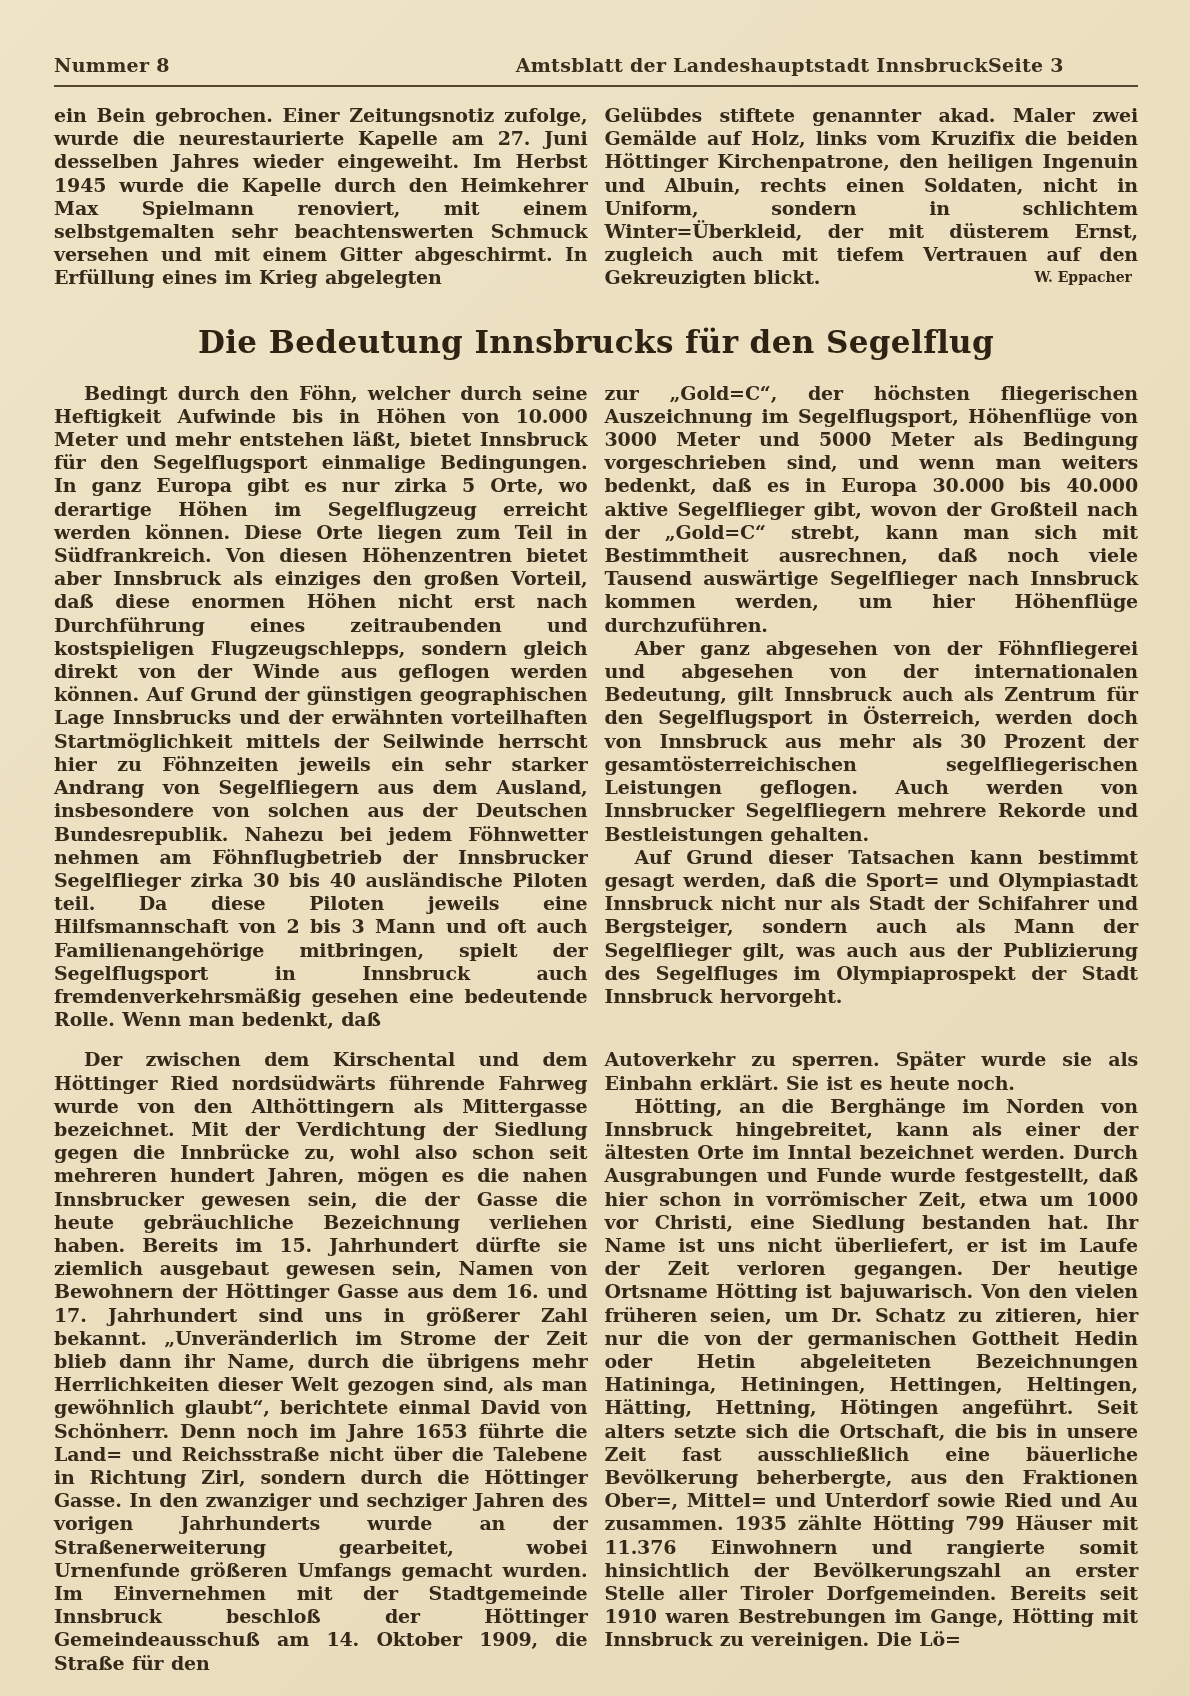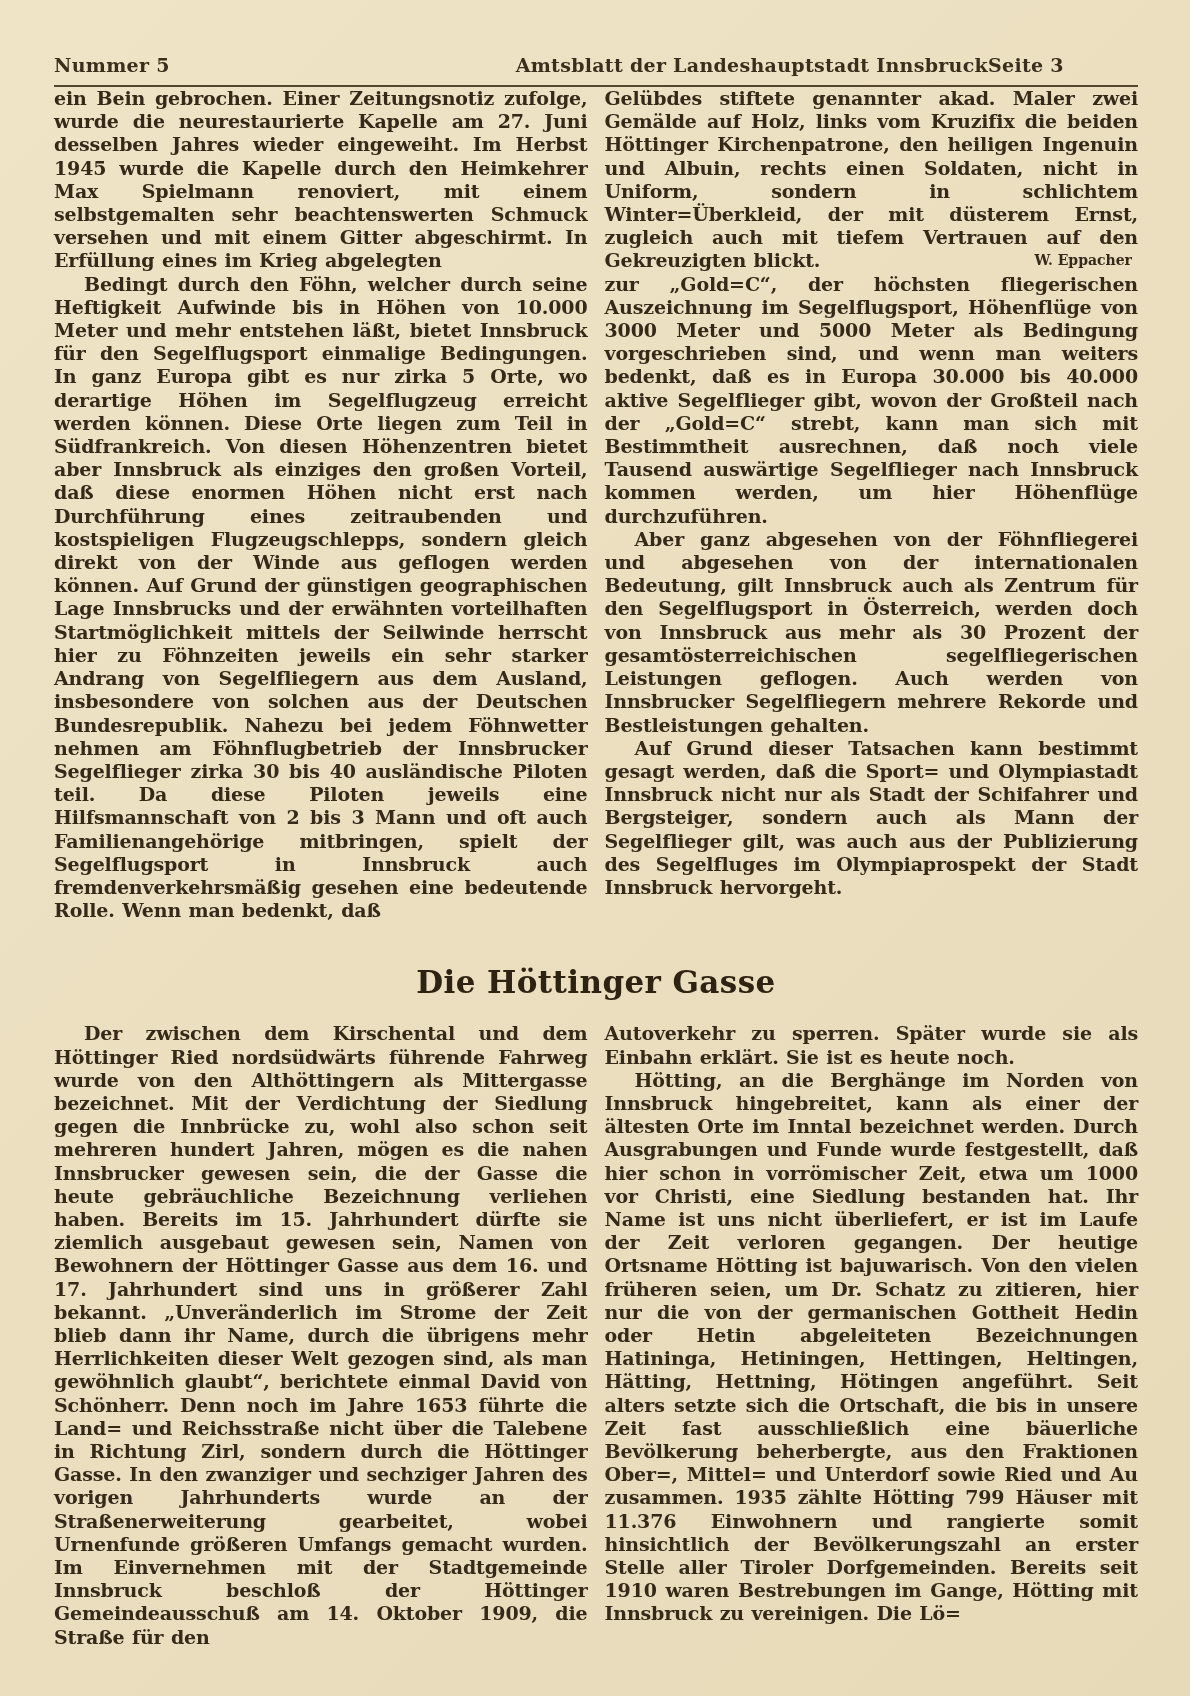--- a/index.html
+++ b/index.html
@@ -33,21 +33,21 @@
   .page-header .side.right { }
   .header-rule {
     border: 0;
     border-top: 2.5px solid #55462f;
     margin: 9px 0 0 0;
   }
   .two-col {
     display: grid;
     grid-template-columns: 1fr 1fr;
     column-gap: 17px;
-    margin-top: 0;
+    margin-top: 17px;
   }
   p.body {
     margin: 0;
     font-size: 19px;
     line-height: 23.2px;
     text-align: justify;
     letter-spacing: -0.15px;
     word-spacing: 1px;
   }
   p.indent { text-indent: 30px; }
@@ -68,49 +68,49 @@
     color: #2e2313;
   }
   h2.headline.second { margin-top: 42px; }
 </style>
 </head>
 <body>
 
 <div class="page">
 
   <div class="page-header">
-    <span class="side">Nummer 5</span>
+    <span class="side">Nummer 8</span>
     <span class="center">Amtsblatt der Landeshauptstadt Innsbruck</span>
     <span class="side right">Seite 3</span>
   </div>
   <hr class="header-rule">
 
   <section class="two-col">
     <div>
       <p class="body">ein Bein gebrochen. Einer Zeitungsnotiz zufolge, wurde die neurestaurierte Kapelle am 27. Juni desselben Jahres wieder eingeweiht. Im Herbst 1945 wurde die Kapelle durch den Heimkehrer Max Spielmann renoviert, mit einem selbstgemalten sehr beachtenswerten Schmuck versehen und mit einem Gitter abgeschirmt. In Erfüllung eines im Krieg abgelegten</p>
     </div>
     <div>
       <p class="body">Gelübdes stiftete genannter akad. Maler zwei Gemälde auf Holz, links vom Kruzifix die beiden Höttinger Kirchenpatrone, den heiligen Ingenuin und Albuin, rechts einen Soldaten, nicht in Uniform, sondern in schlichtem Winter=Überkleid, der mit düsterem Ernst, zugleich auch mit tiefem Vertrauen auf den Gekreuzigten blickt.</p>
       <p class="signature">W. Eppacher</p>
     </div>
   </section>
 
+  <h2 class="headline">Die Bedeutung Innsbrucks für den Segelflug</h2>
 
   <section class="two-col">
     <div>
       <p class="body indent">Bedingt durch den Föhn, welcher durch seine Heftigkeit Aufwinde bis in Höhen von 10.000 Meter und mehr entstehen läßt, bietet Innsbruck für den Segelflugsport einmalige Bedingungen. In ganz Europa gibt es nur zirka 5 Orte, wo derartige Höhen im Segelflugzeug erreicht werden können. Diese Orte liegen zum Teil in Südfrankreich. Von diesen Höhenzentren bietet aber Innsbruck als einziges den großen Vorteil, daß diese enormen Höhen nicht erst nach Durchführung eines zeitraubenden und kostspieligen Flugzeugschlepps, sondern gleich direkt von der Winde aus geflogen werden können. Auf Grund der günstigen geographischen Lage Innsbrucks und der erwähnten vorteilhaften Startmöglichkeit mittels der Seilwinde herrscht hier zu Föhnzeiten jeweils ein sehr starker Andrang von Segelfliegern aus dem Ausland, insbesondere von solchen aus der Deutschen Bundesrepublik. Nahezu bei jedem Föhnwetter nehmen am Föhnflugbetrieb der Innsbrucker Segelflieger zirka 30 bis 40 ausländische Piloten teil. Da diese Piloten jeweils eine Hilfsmannschaft von 2 bis 3 Mann und oft auch Familienangehörige mitbringen, spielt der Segelflugsport in Innsbruck auch fremdenverkehrsmäßig gesehen eine bedeutende Rolle. Wenn man bedenkt, daß</p>
     </div>
     <div>
       <p class="body">zur „Gold=C“, der höchsten fliegerischen Auszeichnung im Segelflugsport, Höhenflüge von 3000 Meter und 5000 Meter als Bedingung vorgeschrieben sind, und wenn man weiters bedenkt, daß es in Europa 30.000 bis 40.000 aktive Segelflieger gibt, wovon der Großteil nach der „Gold=C“ strebt, kann man sich mit Bestimmtheit ausrechnen, daß noch viele Tausend auswärtige Segelflieger nach Innsbruck kommen werden, um hier Höhenflüge durchzuführen.</p>
       <p class="body indent">Aber ganz abgesehen von der Föhnfliegerei und abgesehen von der internationalen Bedeutung, gilt Innsbruck auch als Zentrum für den Segelflugsport in Österreich, werden doch von Innsbruck aus mehr als 30 Prozent der gesamtösterreichischen segelfliegerischen Leistungen geflogen. Auch werden von Innsbrucker Segelfliegern mehrere Rekorde und Bestleistungen gehalten.</p>
       <p class="body indent">Auf Grund dieser Tatsachen kann bestimmt gesagt werden, daß die Sport= und Olympiastadt Innsbruck nicht nur als Stadt der Schifahrer und Bergsteiger, sondern auch als Mann der Segelflieger gilt, was auch aus der Publizierung des Segelfluges im Olympiaprospekt der Stadt Innsbruck hervorgeht.</p>
     </div>
   </section>
 
-  <h2 class="headline second">Die Höttinger Gasse</h2>
 
   <section class="two-col">
     <div>
       <p class="body indent">Der zwischen dem Kirschental und dem Höttinger Ried nordsüdwärts führende Fahrweg wurde von den Althöttingern als Mittergasse bezeichnet. Mit der Verdichtung der Siedlung gegen die Innbrücke zu, wohl also schon seit mehreren hundert Jahren, mögen es die nahen Innsbrucker gewesen sein, die der Gasse die heute gebräuchliche Bezeichnung verliehen haben. Bereits im 15. Jahrhundert dürfte sie ziemlich ausgebaut gewesen sein, Namen von Bewohnern der Höttinger Gasse aus dem 16. und 17. Jahrhundert sind uns in größerer Zahl bekannt. „Unveränderlich im Strome der Zeit blieb dann ihr Name, durch die übrigens mehr Herrlichkeiten dieser Welt gezogen sind, als man gewöhnlich glaubt“, berichtete einmal David von Schönherr. Denn noch im Jahre 1653 führte die Land= und Reichsstraße nicht über die Talebene in Richtung Zirl, sondern durch die Höttinger Gasse. In den zwanziger und sechziger Jahren des vorigen Jahrhunderts wurde an der Straßenerweiterung gearbeitet, wobei Urnenfunde größeren Umfangs gemacht wurden. Im Einvernehmen mit der Stadtgemeinde Innsbruck beschloß der Höttinger Gemeindeausschuß am 14. Oktober 1909, die Straße für den</p>
     </div>
     <div>
       <p class="body">Autoverkehr zu sperren. Später wurde sie als Einbahn erklärt. Sie ist es heute noch.</p>
       <p class="body indent">Hötting, an die Berghänge im Norden von Innsbruck hingebreitet, kann als einer der ältesten Orte im Inntal bezeichnet werden. Durch Ausgrabungen und Funde wurde festgestellt, daß hier schon in vorrömischer Zeit, etwa um 1000 vor Christi, eine Siedlung bestanden hat. Ihr Name ist uns nicht überliefert, er ist im Laufe der Zeit verloren gegangen. Der heutige Ortsname Hötting ist bajuwarisch. Von den vielen früheren seien, um Dr. Schatz zu zitieren, hier nur die von der germanischen Gottheit Hedin oder Hetin abgeleiteten Bezeichnungen Hatininga, Hetiningen, Hettingen, Heltingen, Hätting, Hettning, Hötingen angeführt. Seit alters setzte sich die Ortschaft, die bis in unsere Zeit fast ausschließlich eine bäuerliche Bevölkerung beherbergte, aus den Fraktionen Ober=, Mittel= und Unterdorf sowie Ried und Au zusammen. 1935 zählte Hötting 799 Häuser mit 11.376 Einwohnern und rangierte somit hinsichtlich der Bevölkerungszahl an erster Stelle aller Tiroler Dorfgemeinden. Bereits seit 1910 waren Bestrebungen im Gange, Hötting mit Innsbruck zu vereinigen. Die Lö=</p>
     </div>
   </section>

